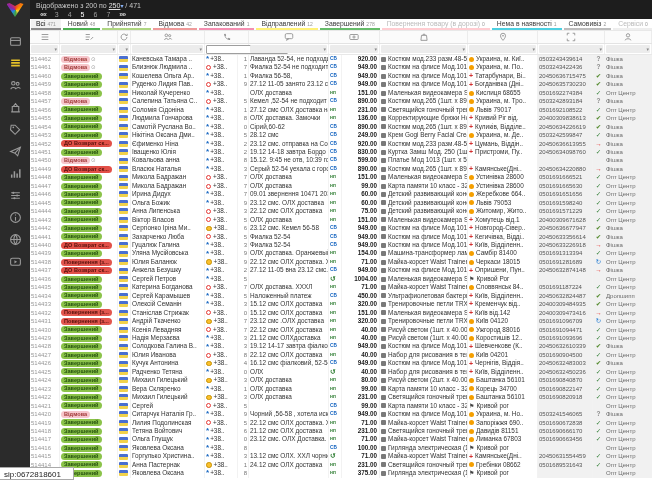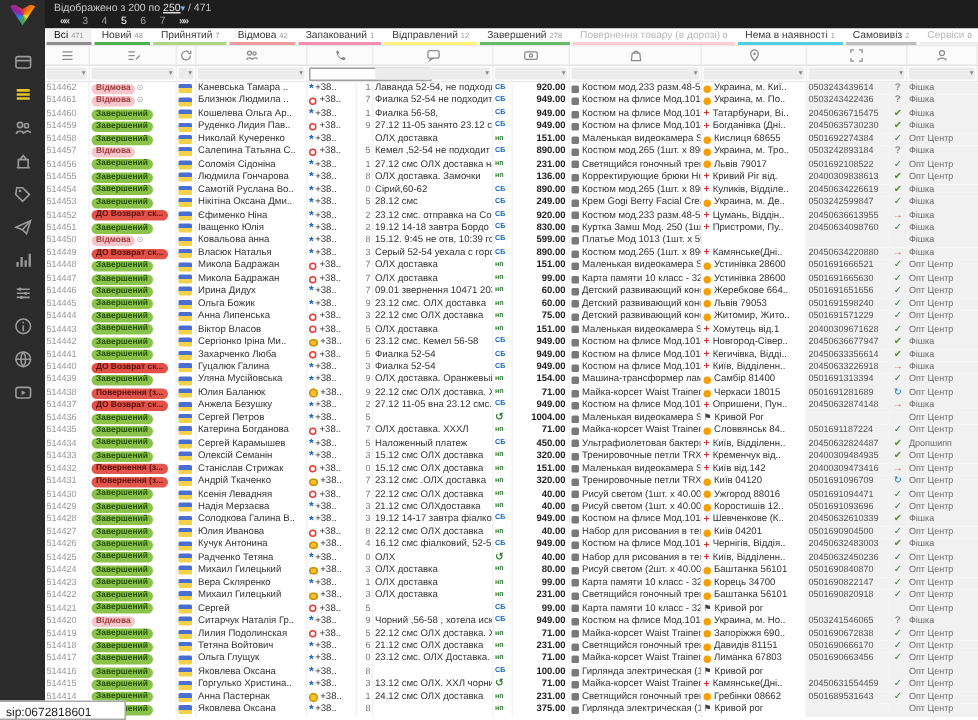--- a/index.html
+++ b/index.html
@@ -74,21 +74,21 @@
   .c-tn{background:#f1f1f1;color:#555;font-size:6px;}
   .c-ts{background:#f1f1f1;justify-content:center;font-size:6.5px;}
   .ts-q{color:#8a8a8a;font-weight:bold;}
   .ts-v{color:#2e7d32;}
   .ts-vv{color:#558b2f;}
   .ts-arr{color:#e53935;}
   .ts-rot{color:#1976d2;}
   .c-src{background:#f1f1f1;color:#6b6b6b;font-size:6px;border-right:none;}
   
   .sip{position:absolute;left:0;bottom:0;z-index:9;background:#fff;border:1px solid #aaa;border-left:none;
-       font-size:8px;color:#222;padding:1px 22px 1px 4px;height:13px;line-height:11px;}
+       font-size:8px;color:#222;padding:1px 12px 1px 4px;height:13px;line-height:11px;}
 </style>
 </head>
 <body>
 
 <div class="app">
   <div class="sidebar">
     <div class="logo"></div>
     <div id="sb-icons">
         <div class="sb-icon">
           <svg viewBox="0 0 12 12" fill="none" stroke="currentColor" stroke-width="1">

